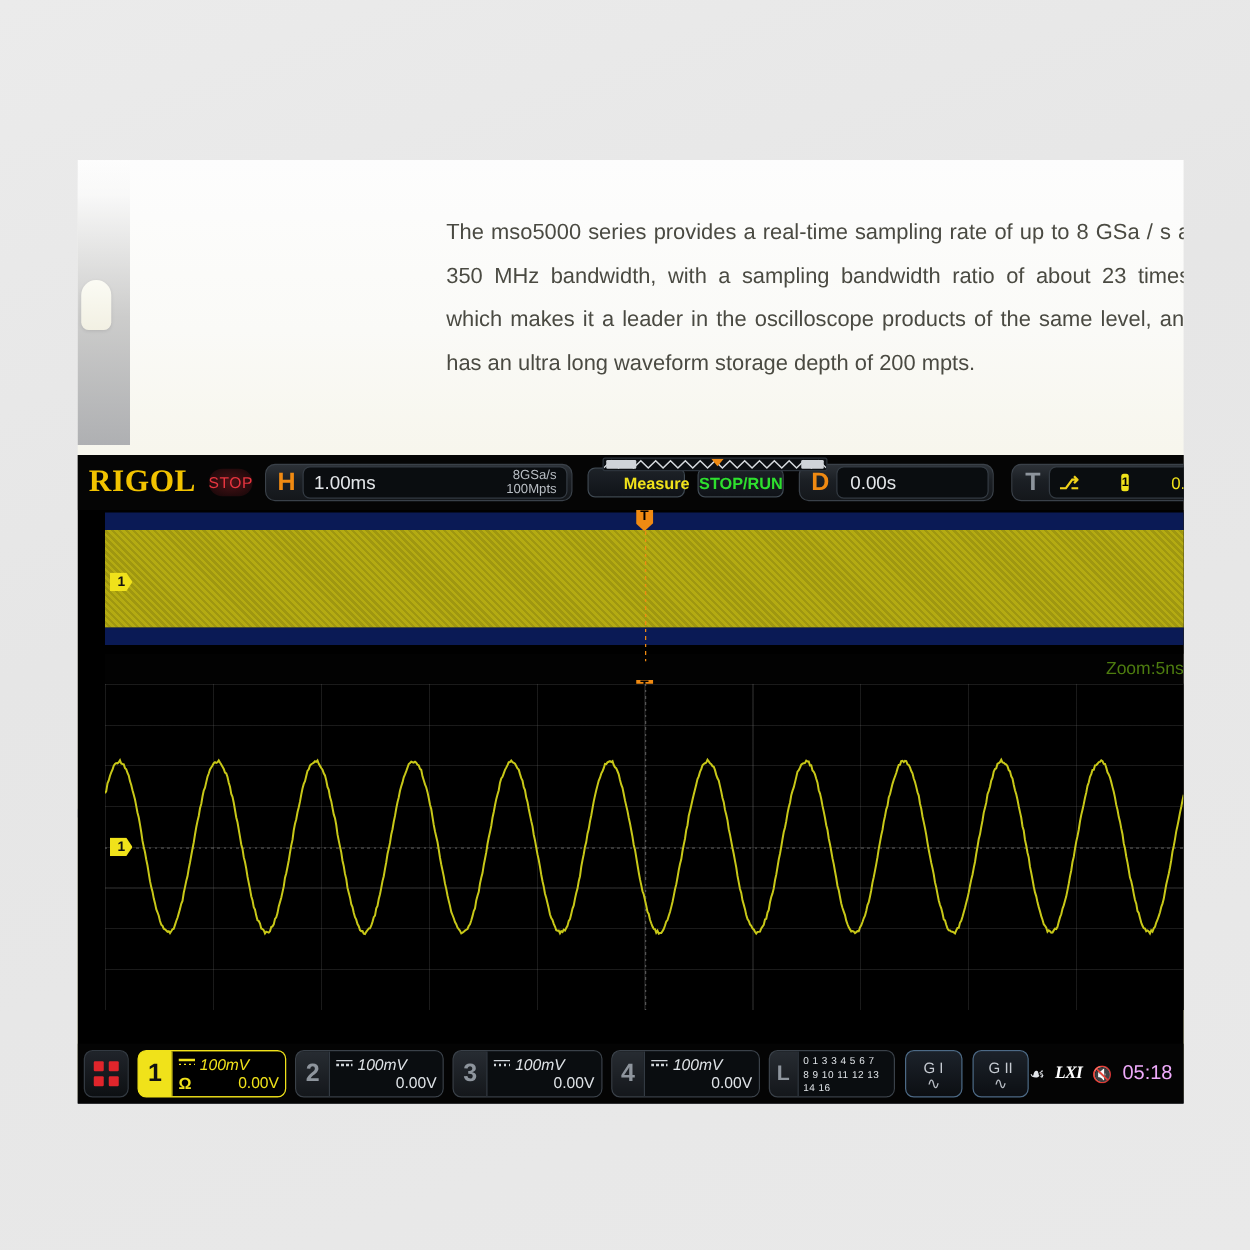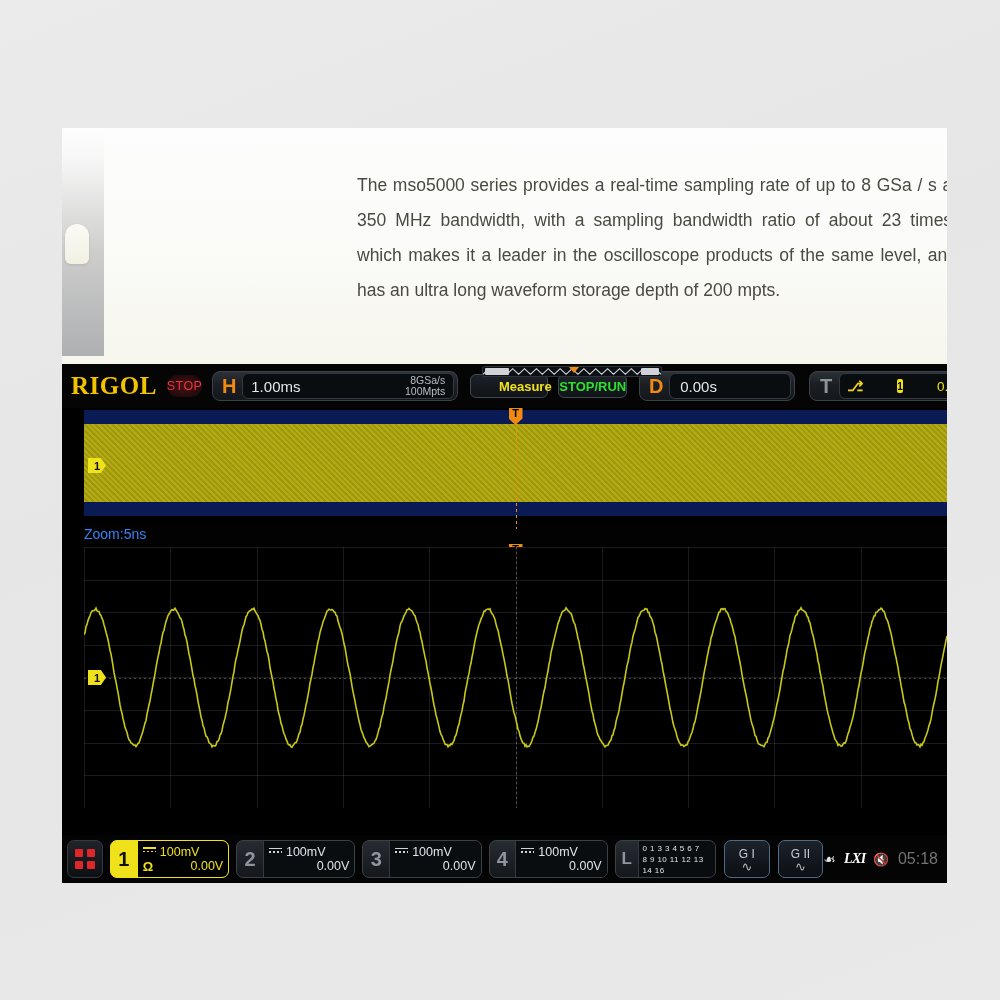--- a/index.html
+++ b/index.html
@@ -240,22 +240,22 @@
   .center-v {
     position: absolute; left: 50%; top: 0; bottom: 0; width: 1px;
     background: repeating-linear-gradient(to bottom, rgba(160,160,160,0.45) 0 2px, transparent 2px 5px);
   }
   .center-h {
     position: absolute; top: 50%; left: 0; right: 0; height: 1px;
     background: repeating-linear-gradient(to right, rgba(160,160,160,0.45) 0 2px, transparent 2px 5px);
   }
   .zoom-label {
     position: absolute; left: 0; top: 118px; width: 863px;
-    text-align: left;
-    color: #3b82f6; font-size: 14px;
+    text-align: right;
+    color: #4d7c0f; font-size: 14px;
   }
   .trig-marker {
     position: absolute;
     width: 14px; height: 17px;
     background: #f08a12;
     clip-path: polygon(0 0, 100% 0, 100% 62%, 50% 100%, 0 62%);
     color: #000; font-size: 11px; font-weight: bold;
     display: flex; align-items: flex-start; justify-content: center;
     line-height: 11px;
   }
@@ -307,21 +307,21 @@
     font-size: 20px; font-weight: bold; color: #8e959d;
   }
   .chan .vals {
     width: 92px;
     background: #0a0d10;
     border-left: 1px solid #333a42;
     display: flex; flex-direction: column; justify-content: center;
     padding: 0 5px;
     color: #dfe3e7;
   }
-  .chan .r1 { display: flex; align-items: center; font-size: 12.5px; }
+  .chan .r1 { display: flex; align-items: center; font-size: 12.5px; font-style: italic; }
   .chan .r2 { display: flex; align-items: center; font-size: 12.5px; justify-content: flex-end; }
   .coupl { width: 13px; height: 9px; margin-right: 4px; display: inline-block; }
   .coupl .l1 { display:block; height:1.5px; background:#cfd4d9; margin-bottom: 2px; }
   .coupl .l2 { display:block; height:1.5px; background: repeating-linear-gradient(to right,#cfd4d9 0 2px, transparent 2px 4px); }
   .chan.active {
     border-color: #f0e21a;
     background: #f0e21a;
   }
   .chan.active .num { color: #111; }
   .chan.active .vals { color: #f0e21a; background:#000; border-left: 1px solid #f0e21a; }
@@ -357,21 +357,21 @@
     display: flex; align-items: center; gap: 8px;
     color: #e3e6ea;
   }
   .usb-icon { font-size: 14px; color: #e3e6ea; }
   .lxi {
     font-family: "Liberation Serif", serif;
     font-style: italic; font-weight: bold; font-size: 14px; color: #fff;
     letter-spacing: -0.5px;
   }
   .mute { font-size: 13px; color: #e3e6ea; }
-  .clock { font-size: 16px; color: #737373; }
+  .clock { font-size: 16px; color: #f0abfc; }
 </style>
 </head>
 <body>
 
 <div id="page">
 
 
   <div class="photo">
     <div class="photo-bg"></div>
     <div class="bezel-left"></div>

